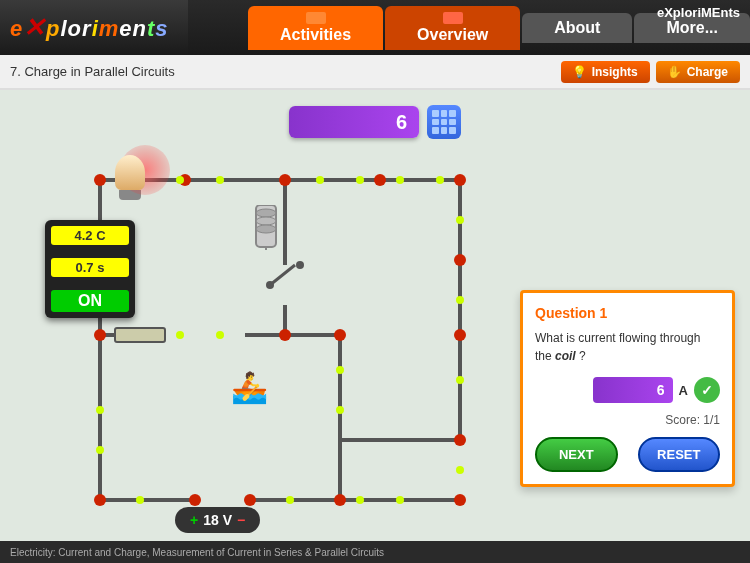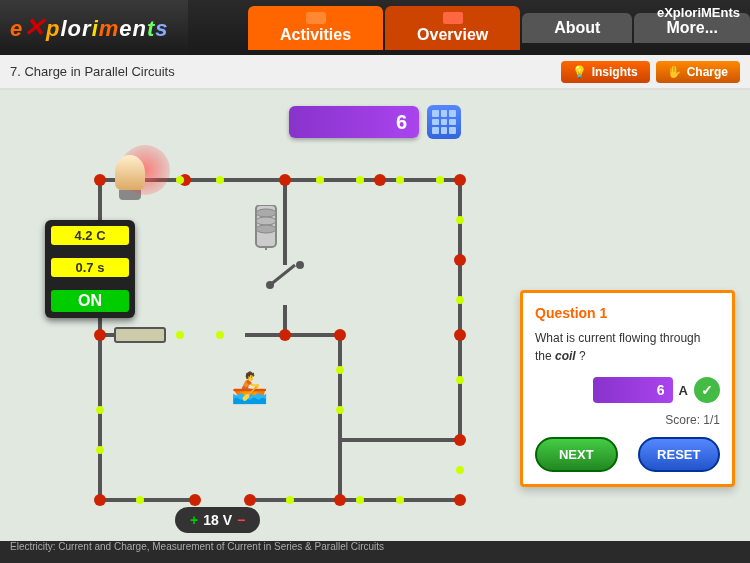--- a/index.html
+++ b/index.html
@@ -307,20 +307,21 @@
     .reset-btn { background: linear-gradient(to bottom, #5588ff, #2255cc); border: 2px solid #003399; }
 
     
     #status-bar {
       position: absolute;
       bottom: 0;
       width: 750px;
       height: 22px;
       background: #2a2a2a;
       display: flex;
+      align-items: center;
       padding: 0 10px;
     }
     #status-text { font-size: 10px; color: #aaa; }
   </style>
 </head>
 <body>
 
 <div id="header">
   <div id="logo-area">
     <div id="logo-text">

